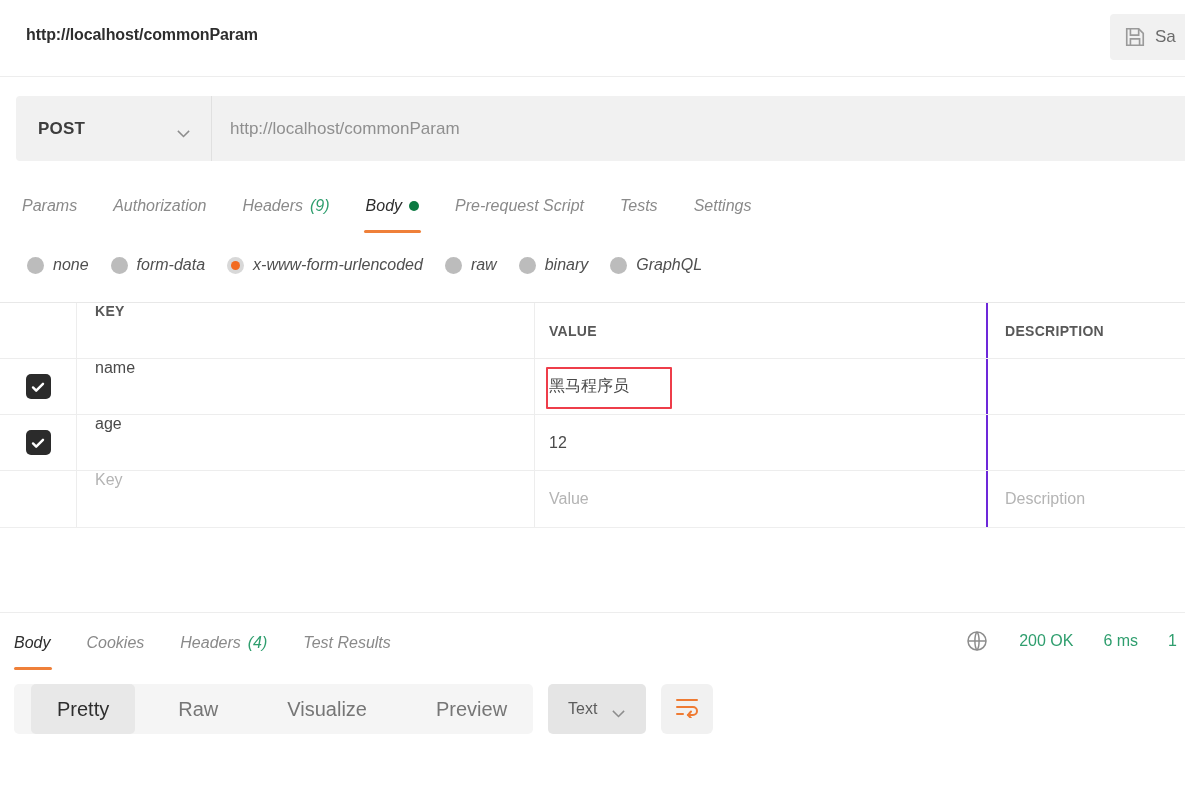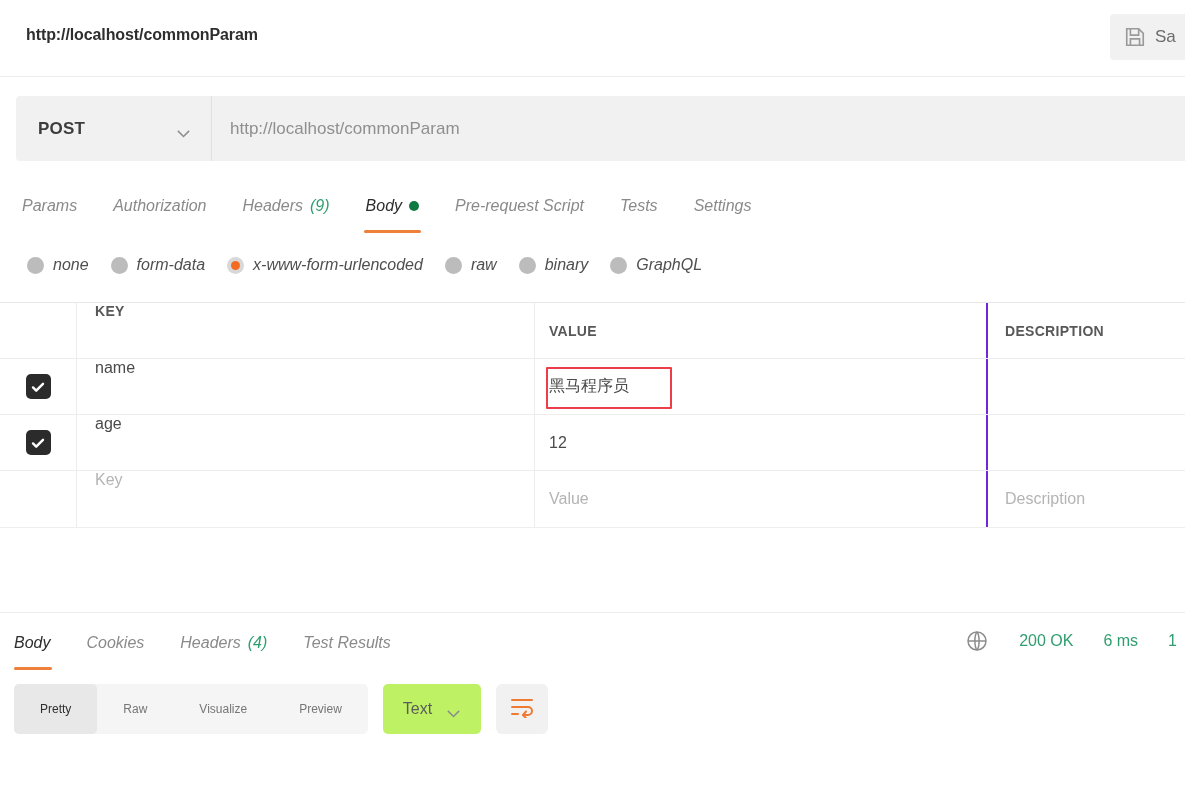--- a/index.html
+++ b/index.html
@@ -122,24 +122,24 @@
   }
   .resp-status {
     position:absolute; right:0; top:626px; height:30px;
     display:flex; align-items:center; gap:30px; padding-right:8px; white-space:nowrap;
   }
   .globe { width:24px; height:24px; color:#8d8d8d; flex:none; }
   .stat { font-size:16px; color:#2f9e6e; }
 
   .viewbar { position:absolute; left:14px; top:684px; height:50px; display:flex; align-items:center; gap:15px; }
   .segs { display:flex; background:#f5f5f5; border-radius:5px; height:50px; align-items:stretch; }
-  .seg { display:flex; align-items:center; padding:0 26px; font-size:12px; color:#767676; }
+  .seg { display:flex; align-items:center; padding:0 26px; font-size:20px; color:#767676;margin-left:17px; }
   .seg.active { background:#e8e8e8; color:#2e2e2e; border-radius:5px; }
   .dropdown {
-    height:50px; background:#bef264; border-radius:5px; display:flex; align-items:center;
+    height:50px; background:#e5e5e5; border-radius:5px; display:flex; align-items:center;
     gap:14px; padding:0 20px;
   }
   .dd-label { font-size:16px; color:#5c5c5c; }
   .wrapbtn {
     width:52px; height:50px; background:#f1f1f1; border-radius:6px;
     display:flex; align-items:center; justify-content:center;
   }
   .wrapbtn svg { width:26px; height:22px; color:#ef7b33; }
 
   .codearea { position:absolute; left:0; top:748px; width:1185px; height:44px; }

